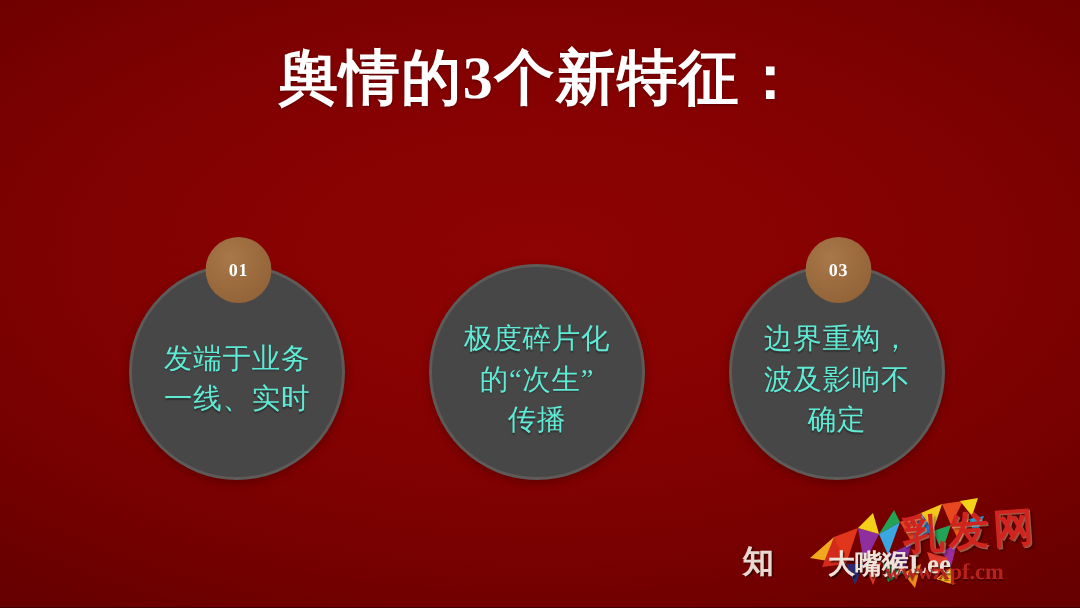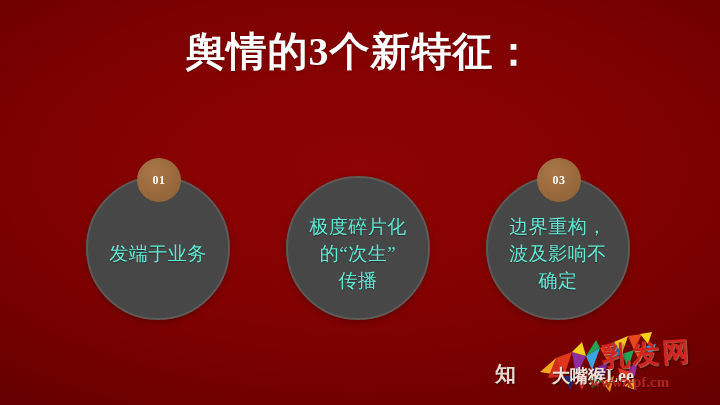--- a/index.html
+++ b/index.html
@@ -166,20 +166,21 @@
 <div class="slide">
 
   <div class="title">舆情的3个新特征：</div>
 
   <div class="circles">
 
     <div class="node node-1">
       <div class="disc">
         <div class="disc-text">
           <span>发端于业务</span>
+          <span>一线、实时</span>
         </div>
       </div>
       <div class="badge">01</div>
     </div>
 
     <div class="node node-2">
       <div class="disc">
         <div class="disc-text">
           <span>极度碎片化</span>
           <span>的“次生”</span>

